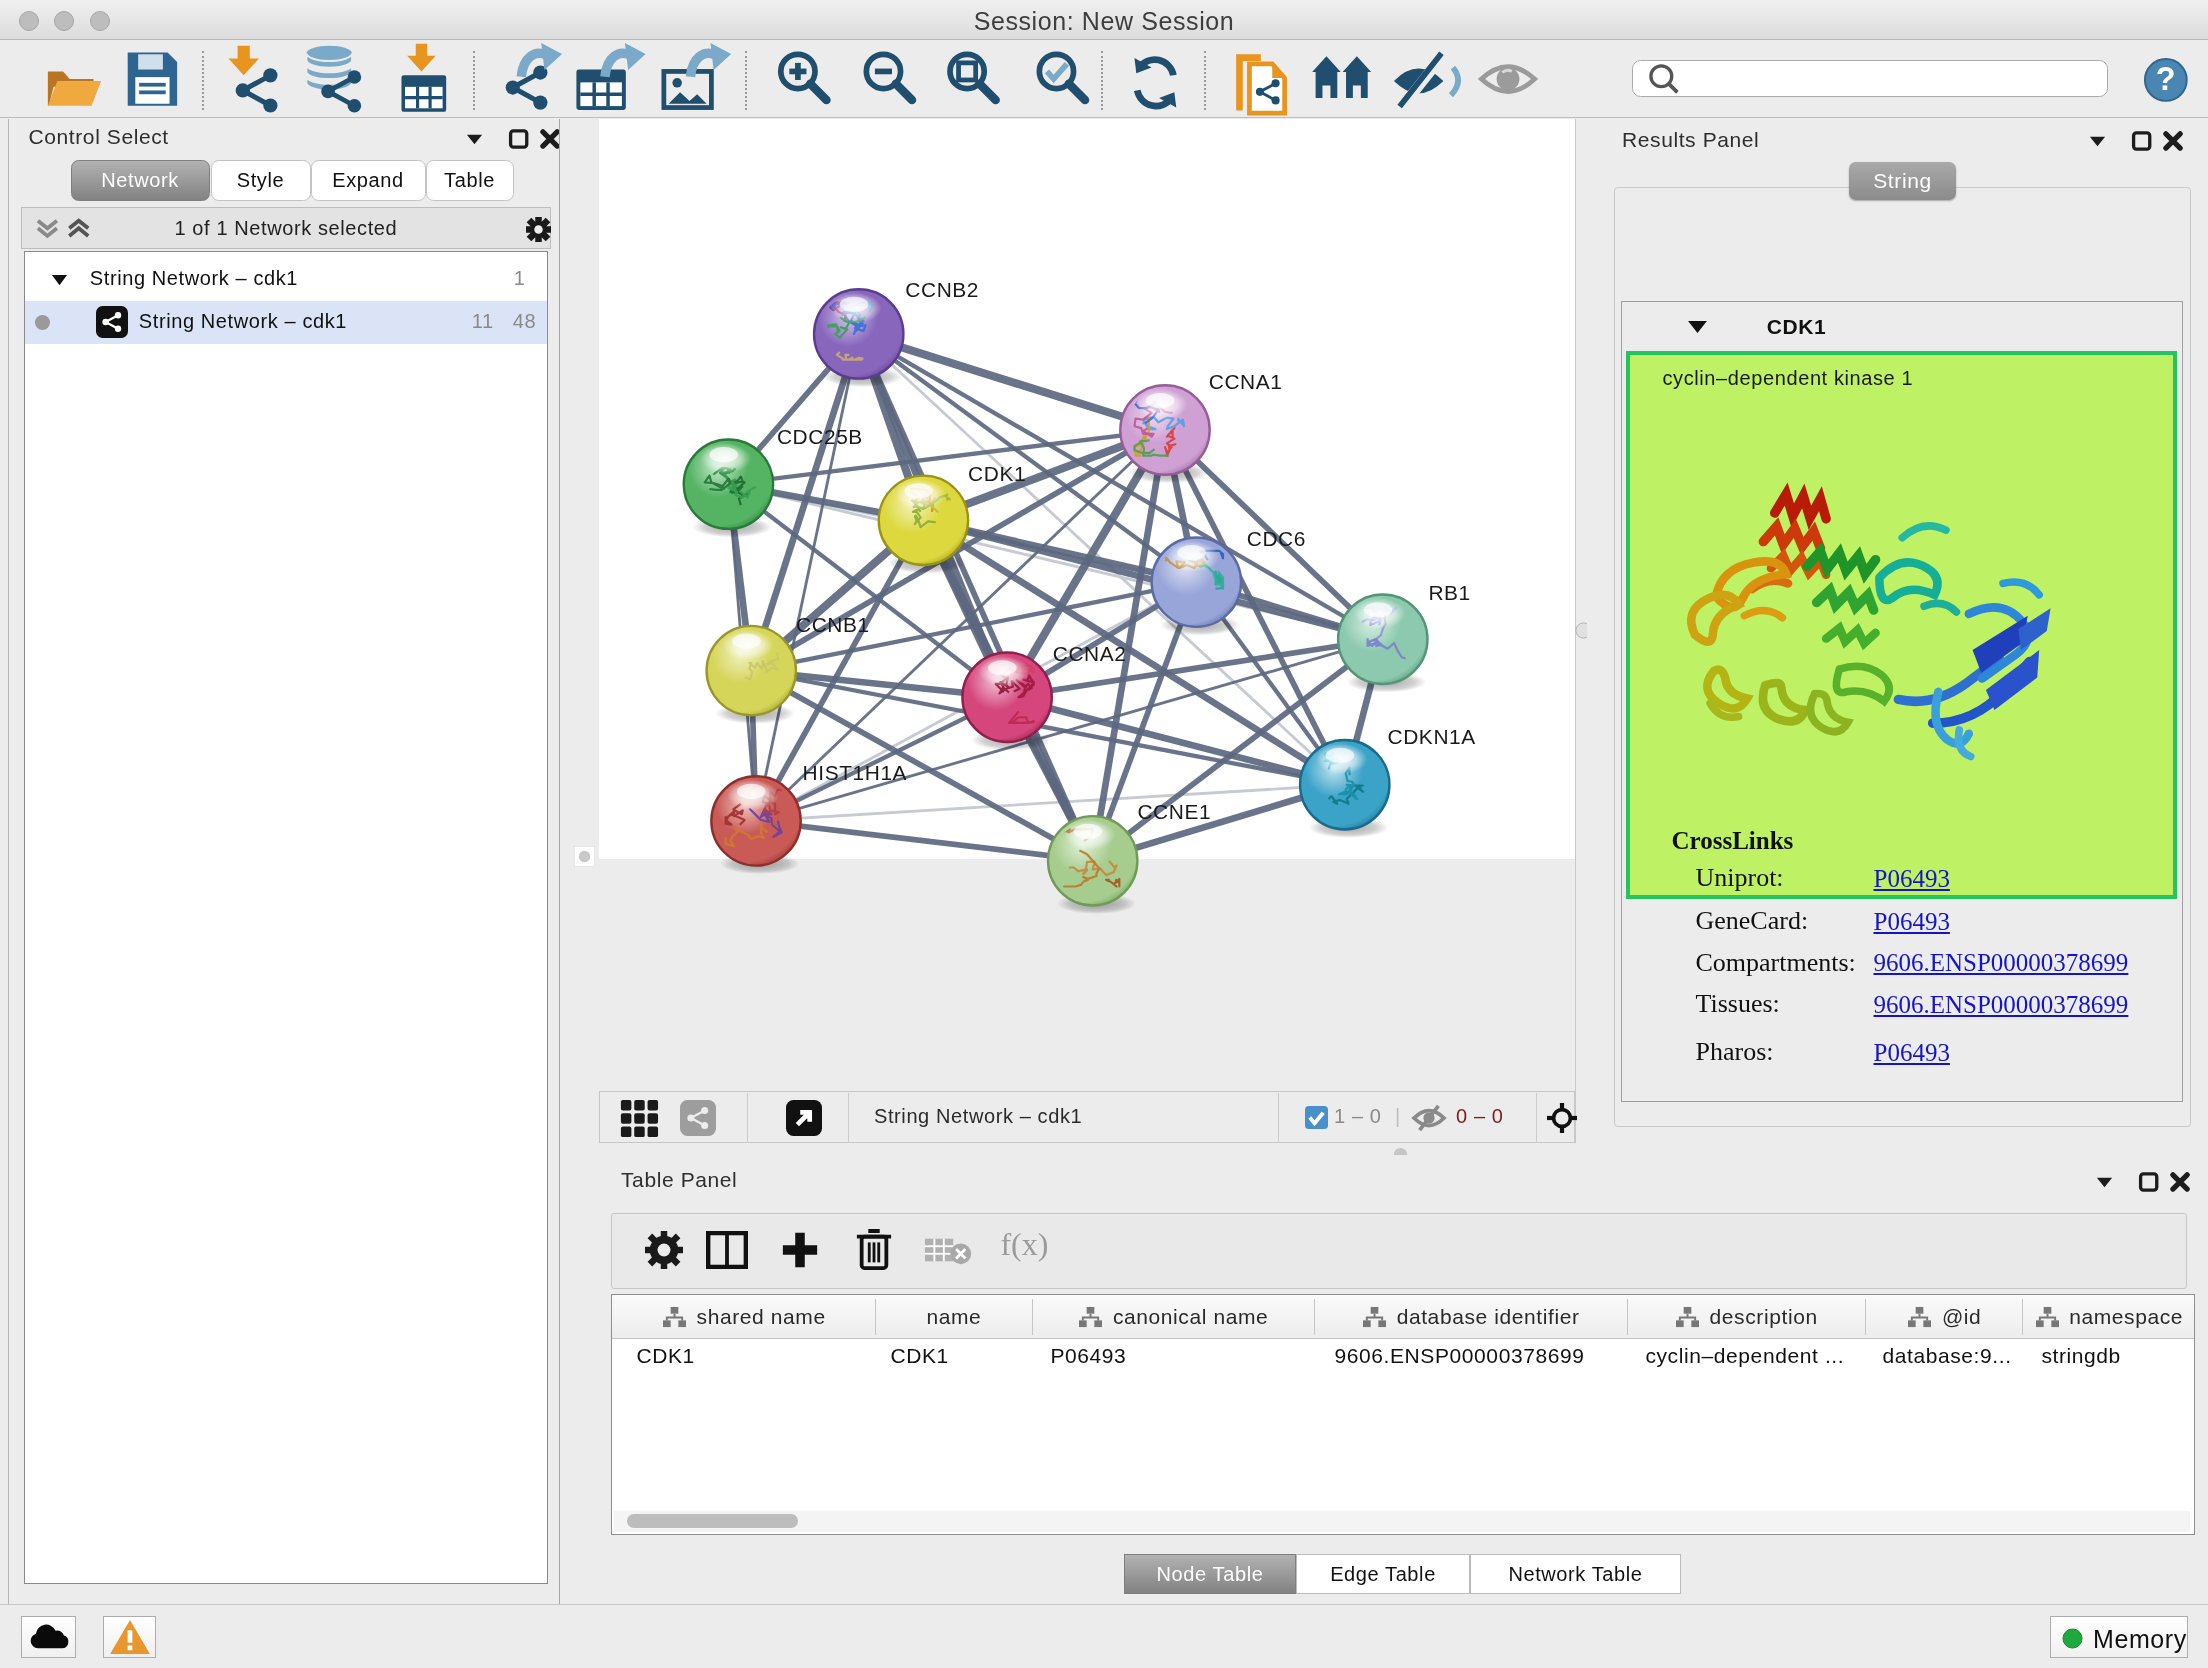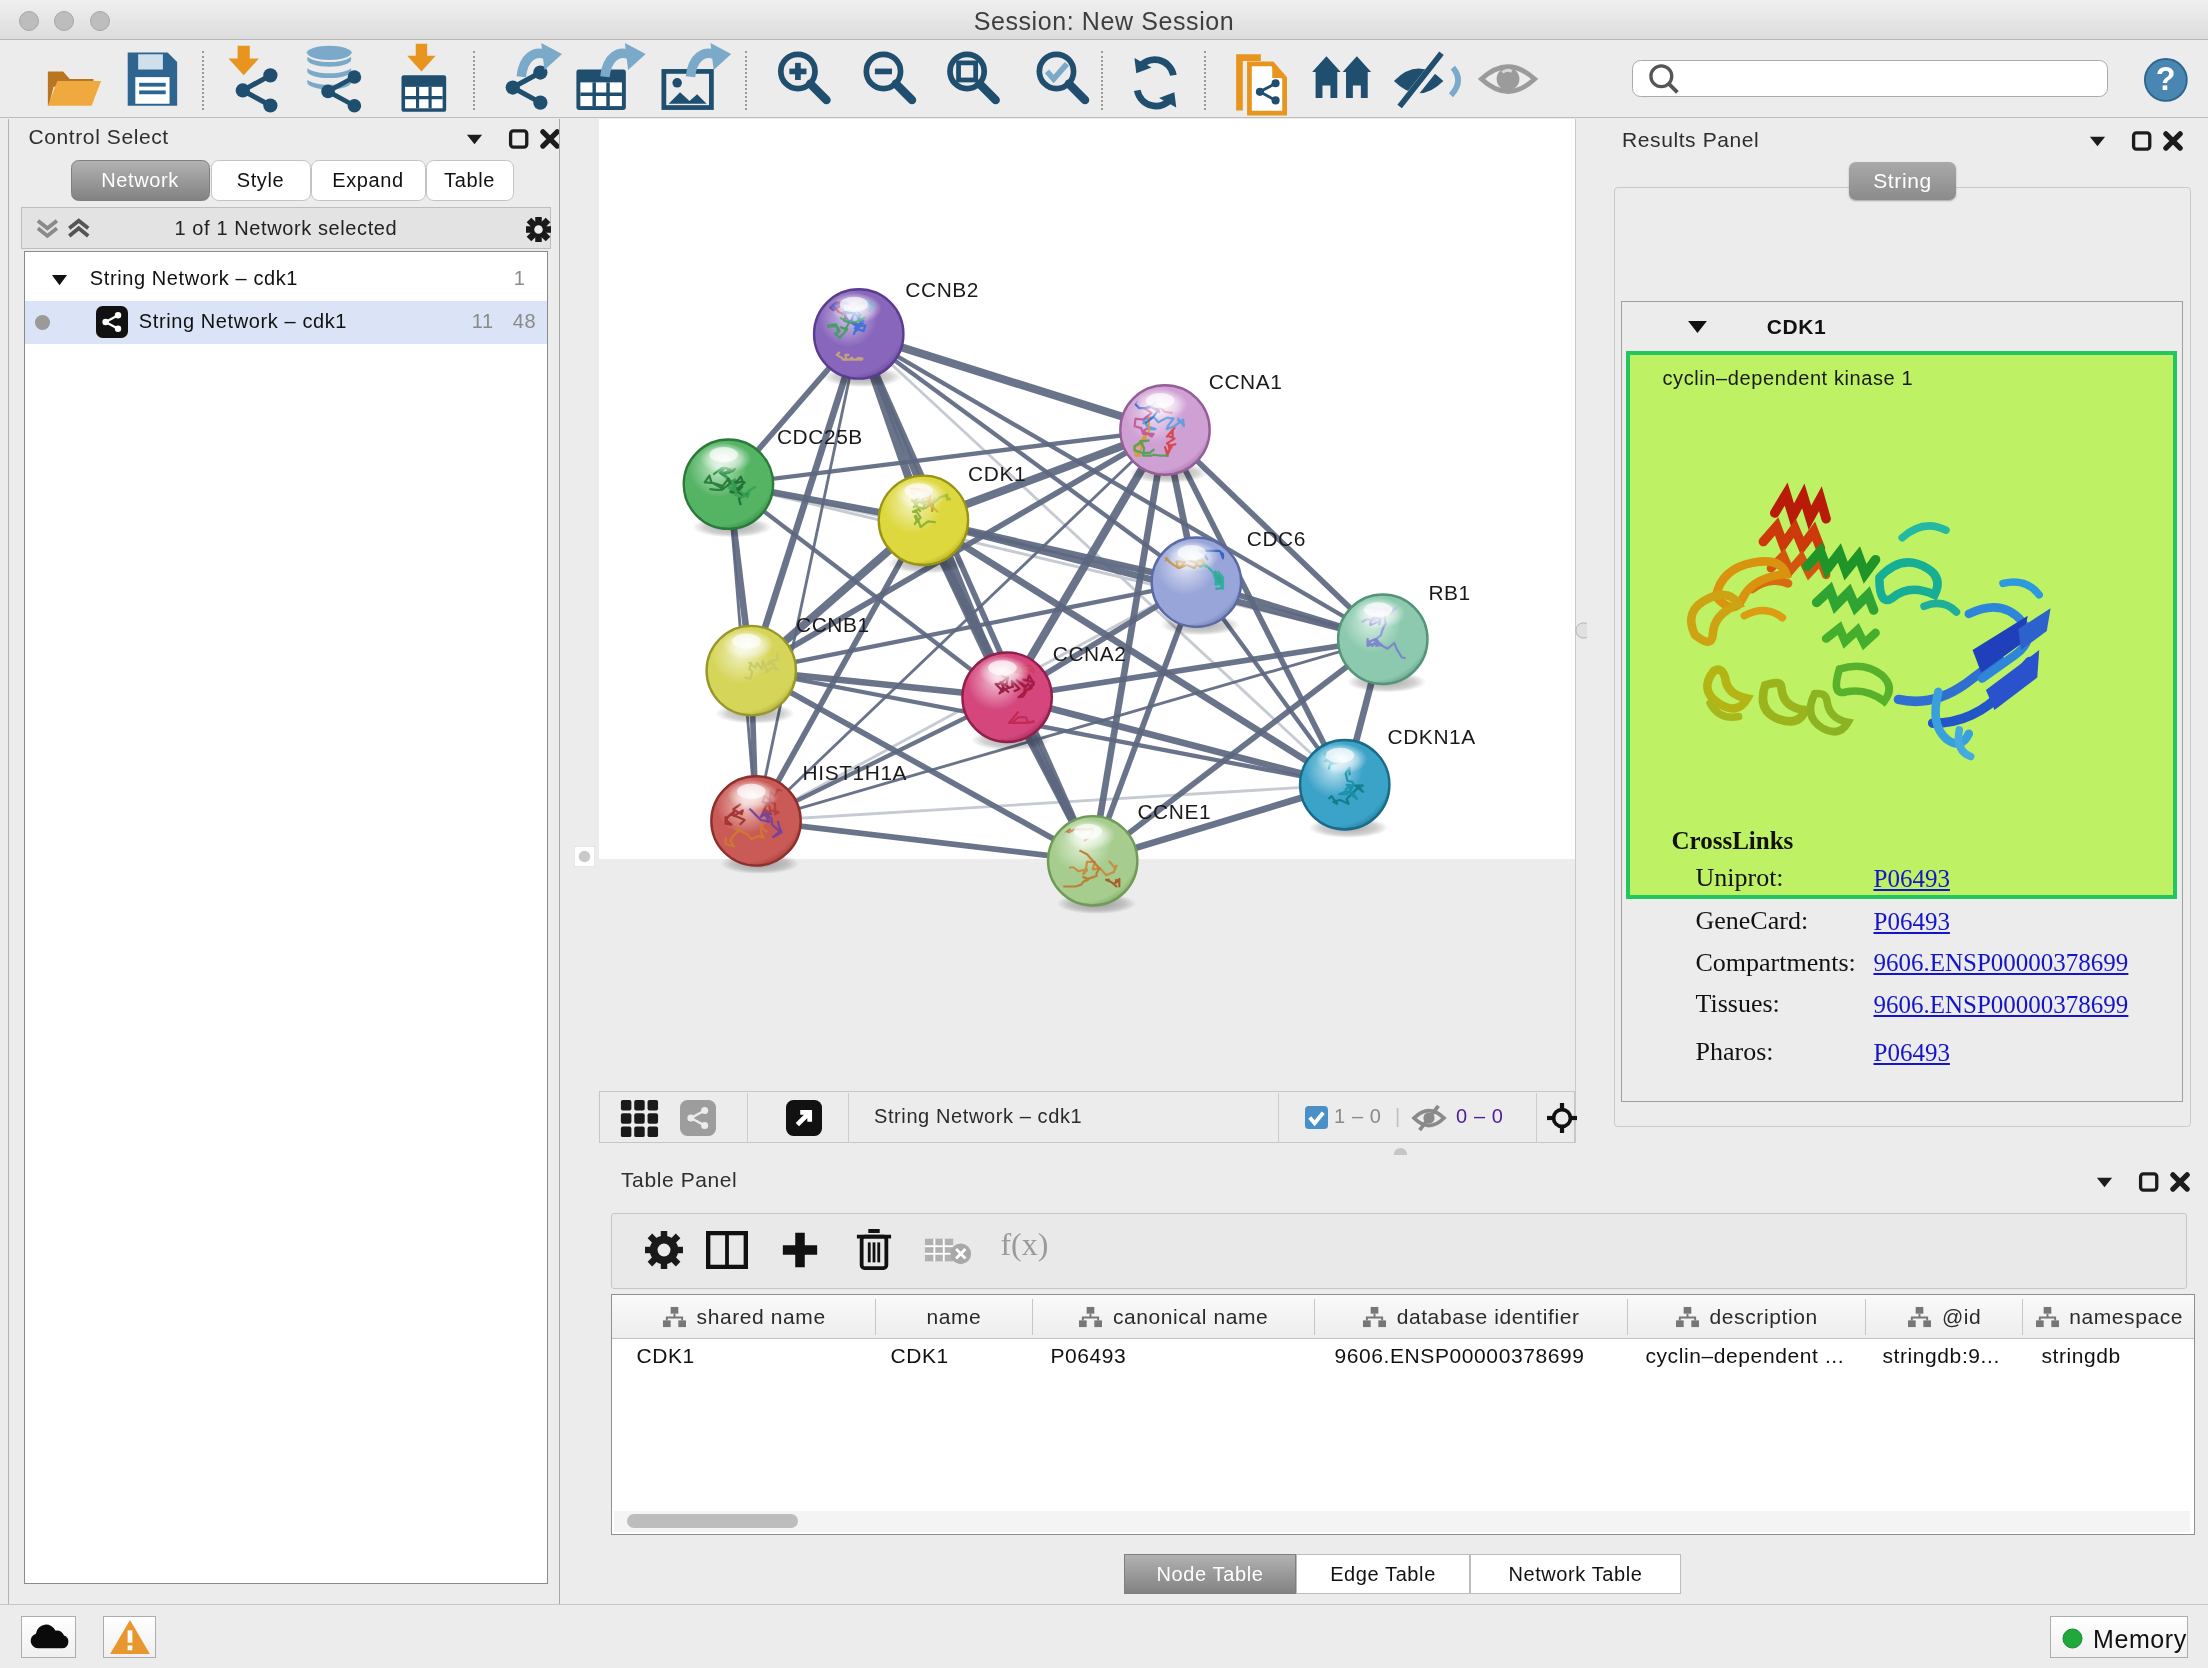--- a/index.html
+++ b/index.html
@@ -567,21 +567,21 @@
         <rect width="24" height="24" rx="4" fill="#4a90c8"></rect>
         <path d="M5 12 l5 6 l9 -11" stroke="#fff" stroke-width="4" fill="none"></path>
       </svg></span>
     <span class="nbtxt" style="left:734px;color:#8a8a8a">1 – 0</span>
     <span class="nbtxt" style="left:795px;color:#c0c0c0">|</span>
     <span class="abs" style="left:811px;top:11.4px"><svg width="36" height="30" viewBox="0 0 38 32" xmlns="http://www.w3.org/2000/svg">
         <path d="M3 16 q16 -16 32 0 q-16 16 -32 0 z" fill="none" stroke="#8a8a8a" stroke-width="4"></path>
         <circle cx="19" cy="16" r="6" fill="#8a8a8a"></circle>
         <line x1="29" y1="3" x2="9" y2="29" stroke="#8a8a8a" stroke-width="4"></line>
       </svg></span>
-    <span class="nbtxt" style="left:856px;color:#4c1d95">0 – 0</span>
+    <span class="nbtxt" style="left:856px;color:#7f1d1d">0 – 0</span>
     <div class="nbsep" style="left:936px"></div>
     <span class="abs" style="left:947px;top:10.5px"><svg width="30" height="30" viewBox="0 0 32 32" xmlns="http://www.w3.org/2000/svg">
         <circle cx="16" cy="16" r="9" fill="none" stroke="#111" stroke-width="4"></circle>
         <g stroke="#111" stroke-width="4.5">
           <line x1="16" y1="0" x2="16" y2="6"></line>
           <line x1="16" y1="26" x2="16" y2="32"></line>
           <line x1="0" y1="16" x2="6" y2="16"></line>
           <line x1="26" y1="16" x2="32" y2="16"></line>
         </g>
       </svg></span>
@@ -763,21 +763,21 @@
           </svg>
           <span>namespace</span>
         </div>
       </div>
       <div class="trowdata">
         <span class="abs" style="left:24px;top:4.8px">CDK1</span>
         <span class="abs" style="left:278px;top:4.8px">CDK1</span>
         <span class="abs" style="left:438px;top:4.8px">P06493</span>
         <span class="abs" style="left:722px;top:4.8px">9606.ENSP00000378699</span>
         <span class="abs" style="left:1033px;top:4.8px">cyclin–dependent ...</span>
-        <span class="abs" style="left:1270px;top:4.8px">stringdb:9...</span>
+        <span class="abs" style="left:1270px;top:4.8px">database:9...</span>
         <span class="abs" style="left:1429px;top:4.8px">stringdb</span>
       </div>
       <div class="tscroll">
         <div class="tthumb"></div>
       </div>
     </div>
     <div class="btab tabsel" style="left:525px;width:172px">Node Table</div>
     <div class="btab" style="left:697px;width:174px">Edge Table</div>
     <div class="btab" style="left:871px;width:211px">Network Table</div>
   </div>

